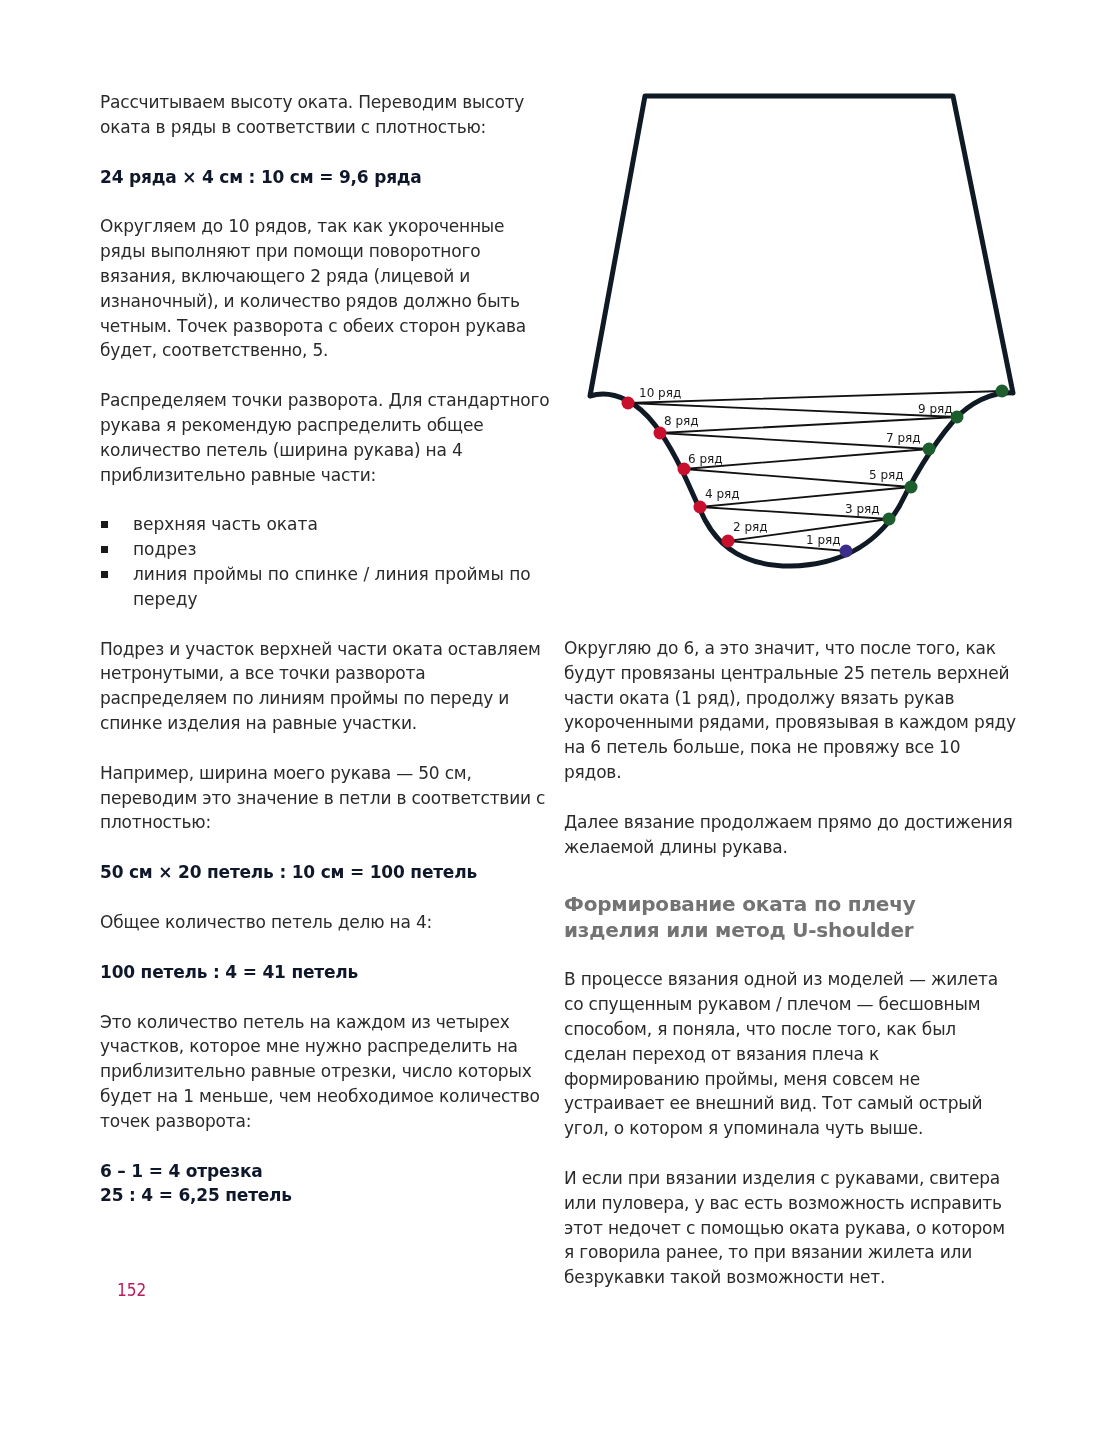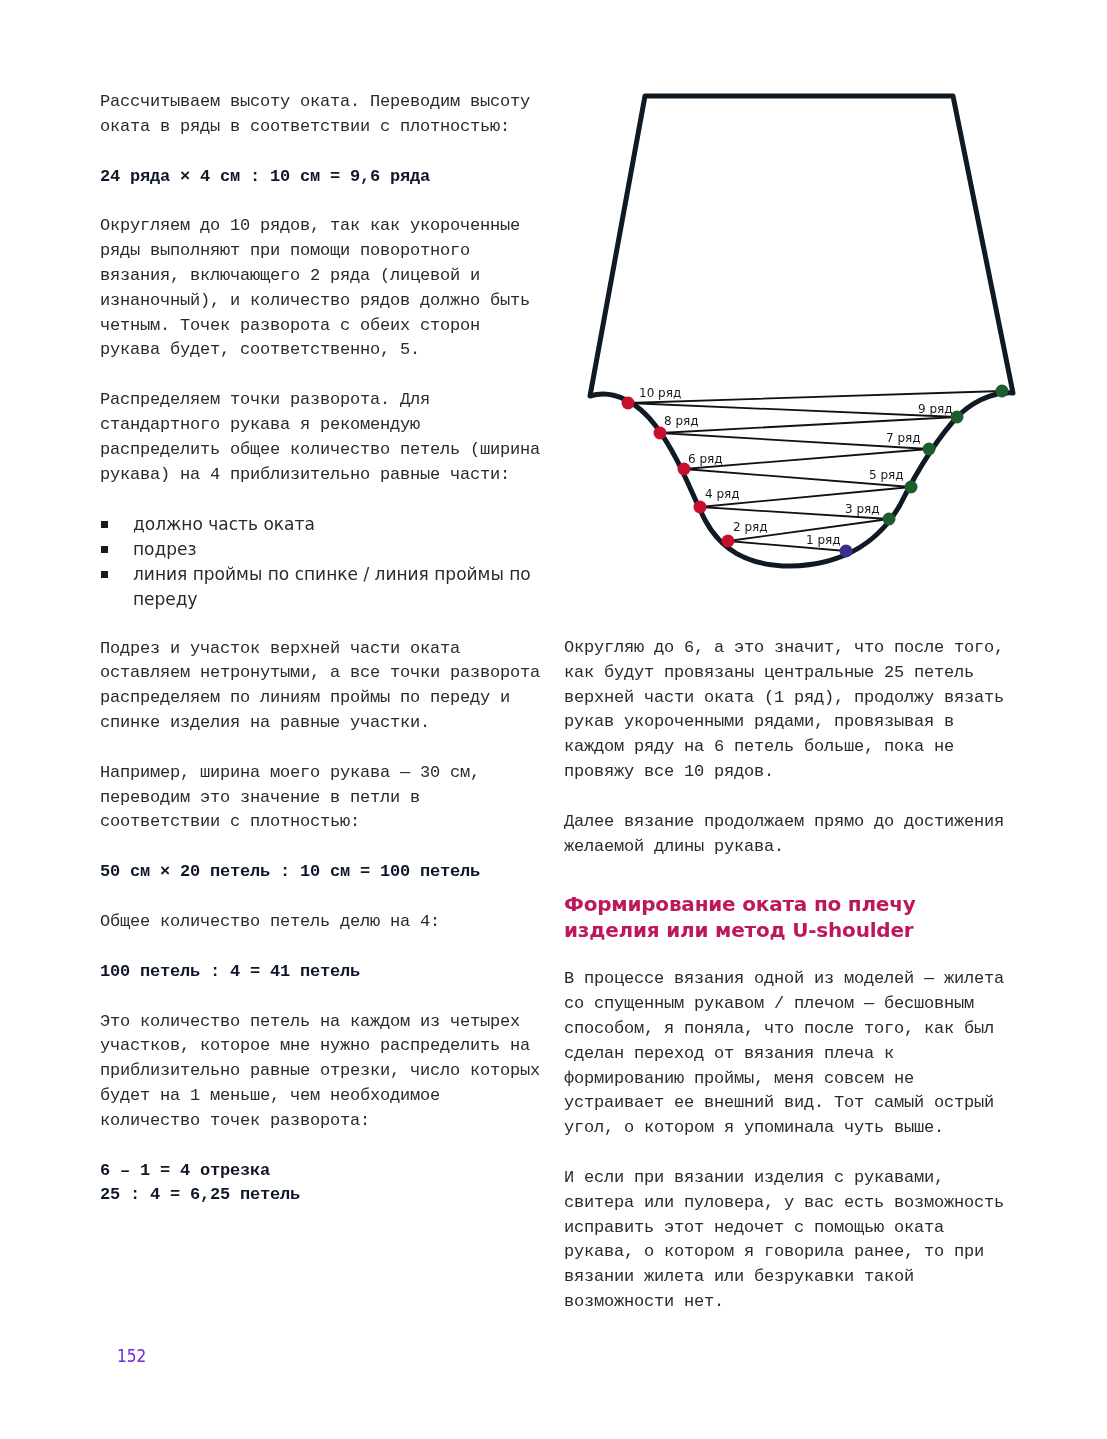--- a/index.html
+++ b/index.html
@@ -1,27 +1,27 @@
 <!DOCTYPE html>
 <html><head>
 <meta charset="utf-8">
 <style>
   html, body { margin:0; padding:0; background:#ffffff; }
   body { width:1107px; height:1439px; position:relative; overflow:hidden;
          font-family: "DejaVu Sans", sans-serif; color:#1d1d1f; }
   .col { position:absolute; font-size:17px; line-height:24.8px; color:#2a2a2a; }
   .col-left { left:100px; top:90px; width:450px; }
   .col-right { left:564px; top:636px; width:455px; }
-  p { margin:0 0 25px 0; letter-spacing:-0.2px;font-family:Liberation Mono, monospace; }
+  p { margin:0 0 25px 0; letter-spacing:-0.2px; }
   p.bold { font-weight:bold; color:#0f172a; }
   ul { list-style:none; margin:0 0 25px 0; padding:0; }
   ul li { position:relative; padding-left:33px; }
   ul li .bullet { position:absolute; left:1px; top:9px; width:7px; height:7px; background:#1a1a1a; }
-  h2 { font-size:20px; line-height:26px; font-weight:bold; margin:0 12px 24px 0; color:#be185d; letter-spacing:-0.2px; }
-  .page-number { position:absolute; left:117px; top:1346px; font-size:17px; color:#6d28d9; font-family:"DejaVu Sans Condensed","DejaVu Sans",sans-serif; }
+  h2 { font-size:20px; line-height:26px; font-weight:bold; margin:0 12px 24px 0; color:#737373; letter-spacing:-0.2px; }
+  .page-number { position:absolute; left:117px; top:1280px; font-size:17px; color:#be185d; font-family:"DejaVu Sans Condensed","DejaVu Sans",sans-serif; }
   .diagram { position:absolute; left:0; top:0; width:1107px; height:600px; pointer-events:none; }
   .diagram text { font-family:"DejaVu Sans", sans-serif; font-size:12px; fill:#1a1a1a; }
 </style>
 </head>
 <body>
 
 <svg class="diagram" viewBox="0 0 1107 600" width="1107" height="600">
 
   <path d="M645,96 L953,96 L1013,393
            C1000,392 980,396 960,414
@@ -59,26 +59,26 @@
   <text x="733" y="531">2 ряд</text>
   <text x="806" y="544">1 ряд</text>
 </svg>
 
 <div class="col col-left">
   <p>Рассчитываем высоту оката. Переводим высоту оката в ряды в соответствии с плотностью:</p>
   <p class="bold">24 ряда × 4 см : 10 см = 9,6 ряда</p>
   <p>Округляем до 10 рядов, так как укороченные ряды выполняют при помощи поворотного вязания, включающего 2 ряда (лицевой и изнаночный), и количество рядов должно быть четным. Точек разворота с обеих сторон рукава будет, соответственно, 5.</p>
   <p>Распределяем точки разворота. Для стандартного рукава я рекомендую распределить общее количество петель (ширина рукава) на 4 приблизительно равные части:</p>
   <ul>
-    <li><span class="bullet"></span><span>должно часть оката</span></li>
+    <li><span class="bullet"></span><span>верхняя часть оката</span></li>
     <li><span class="bullet"></span><span>подрез</span></li>
     <li><span class="bullet"></span><span>линия проймы по спинке / линия проймы по переду</span></li>
   </ul>
   <p>Подрез и участок верхней части оката оставляем нетронутыми, а все точки разворота распределяем по линиям проймы по переду и спинке изделия на равные участки.</p>
-  <p>Например, ширина моего рукава — 30 см, переводим это значение в петли в соответствии с плотностью:</p>
+  <p>Например, ширина моего рукава — 50 см, переводим это значение в петли в соответствии с плотностью:</p>
   <p class="bold">50 см × 20 петель : 10 см = 100 петель</p>
   <p>Общее количество петель делю на 4:</p>
   <p class="bold">100 петель : 4 = 41 петель</p>
   <p>Это количество петель на каждом из четырех участков, которое мне нужно распределить на приблизительно равные отрезки, число которых будет на 1 меньше, чем необходимое количество точек разворота:</p>
   <p class="bold" style="margin-bottom:0">6 – 1 = 4 отрезка</p>
   <p class="bold">25 : 4 = 6,25 петель</p>
 </div>
 
 <div class="col col-right">
   <p>Округляю до 6, а это значит, что после того, как будут провязаны центральные 25 петель верхней части оката (1 ряд), продолжу вязать рукав укороченными рядами, провязывая в каждом ряду на 6 петель больше, пока не провяжу все 10 рядов.</p>

